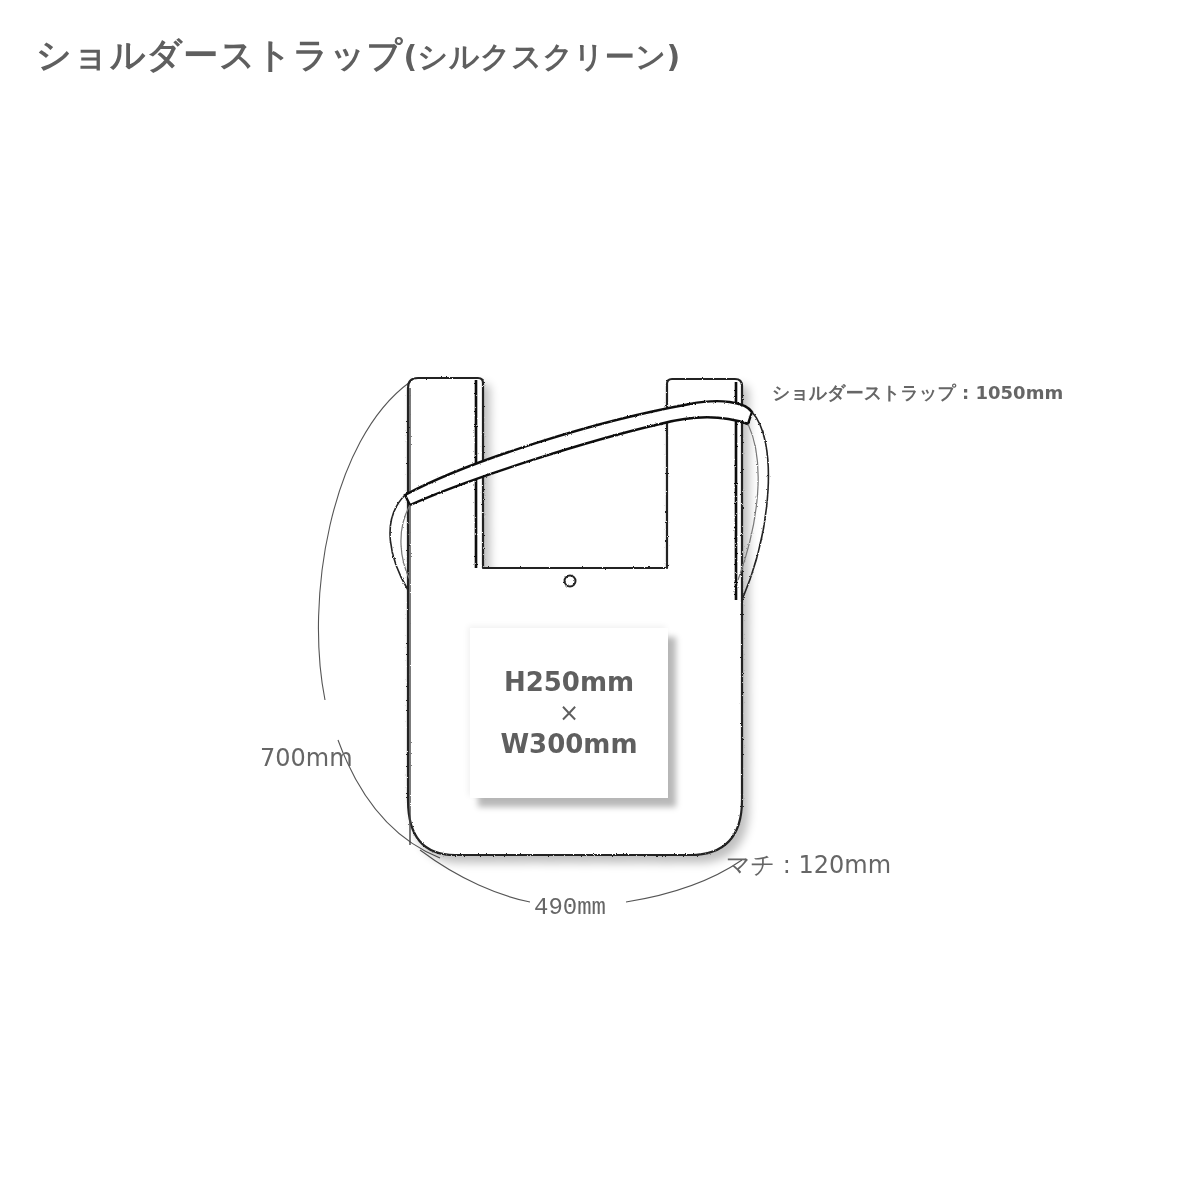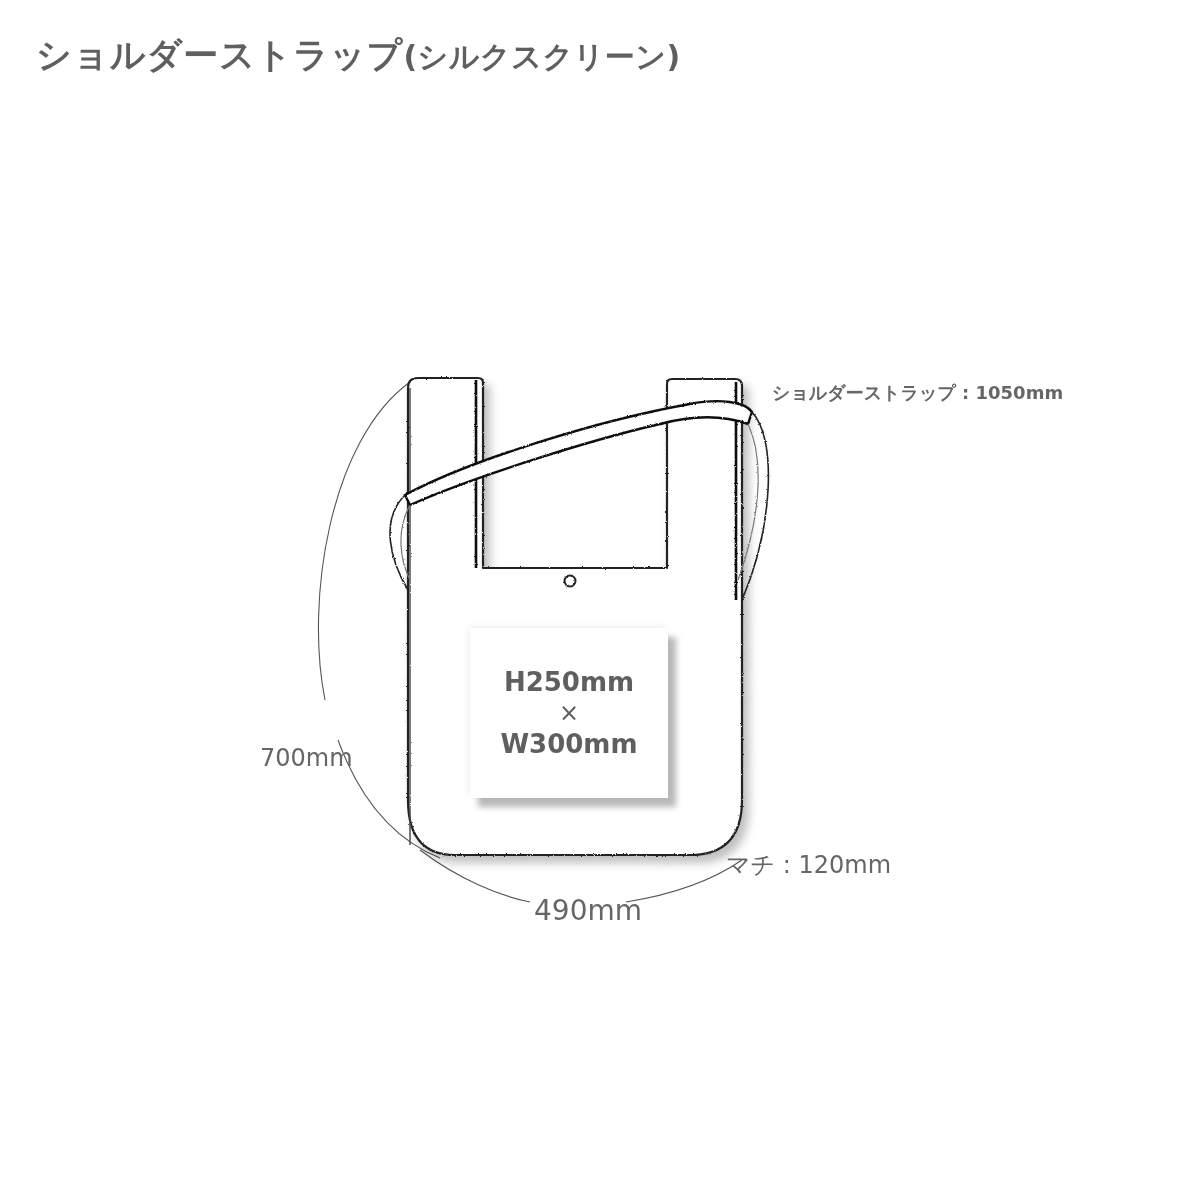--- a/index.html
+++ b/index.html
@@ -50,21 +50,22 @@
     }
     .label-height {
       left: 260px;
       top: 700px;
       font-size: 24px;
       margin-top: 44px;
     }
     .label-width {
       left: 534px;
       top: 894px;
-      font-size: 28px;
+      font-size: 24px;
+      font-family: Liberation Mono, monospace;
     }
     .label-gusset {
       left: 726px;
       top: 849px;
       font-size: 24px;
     }
     .print-area {
       position: absolute;
       left: 470px;
       top: 628px;

